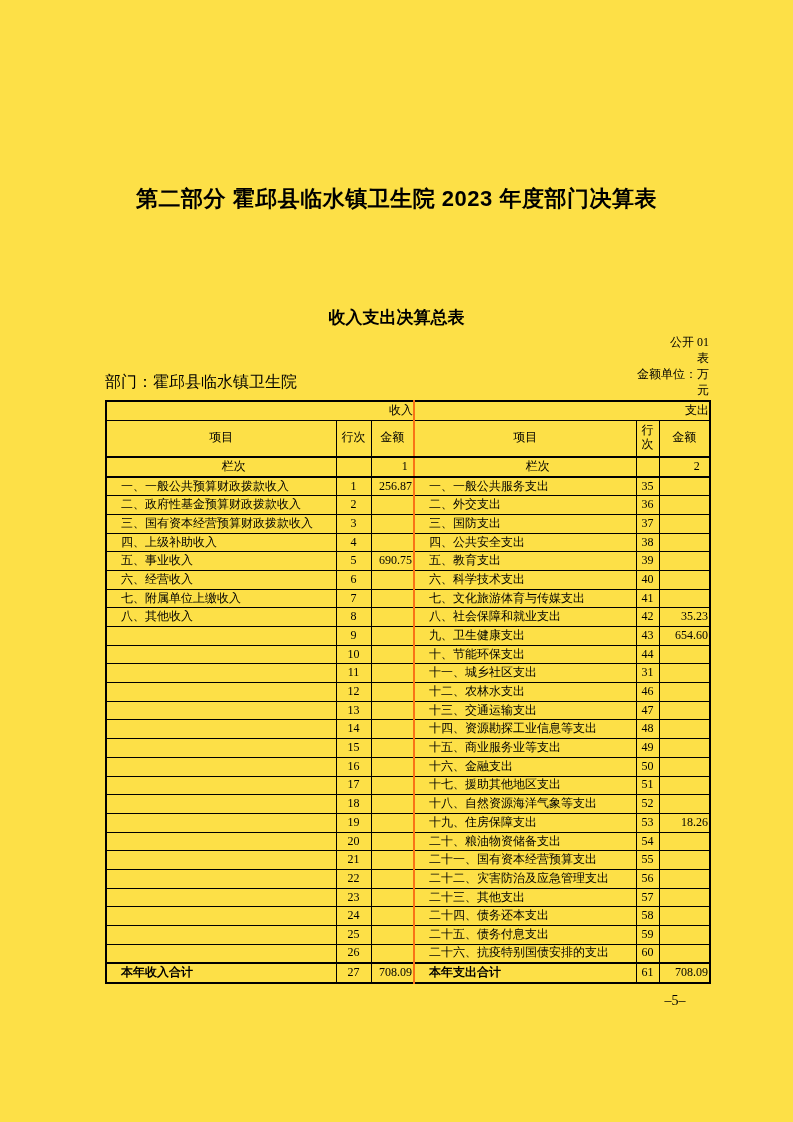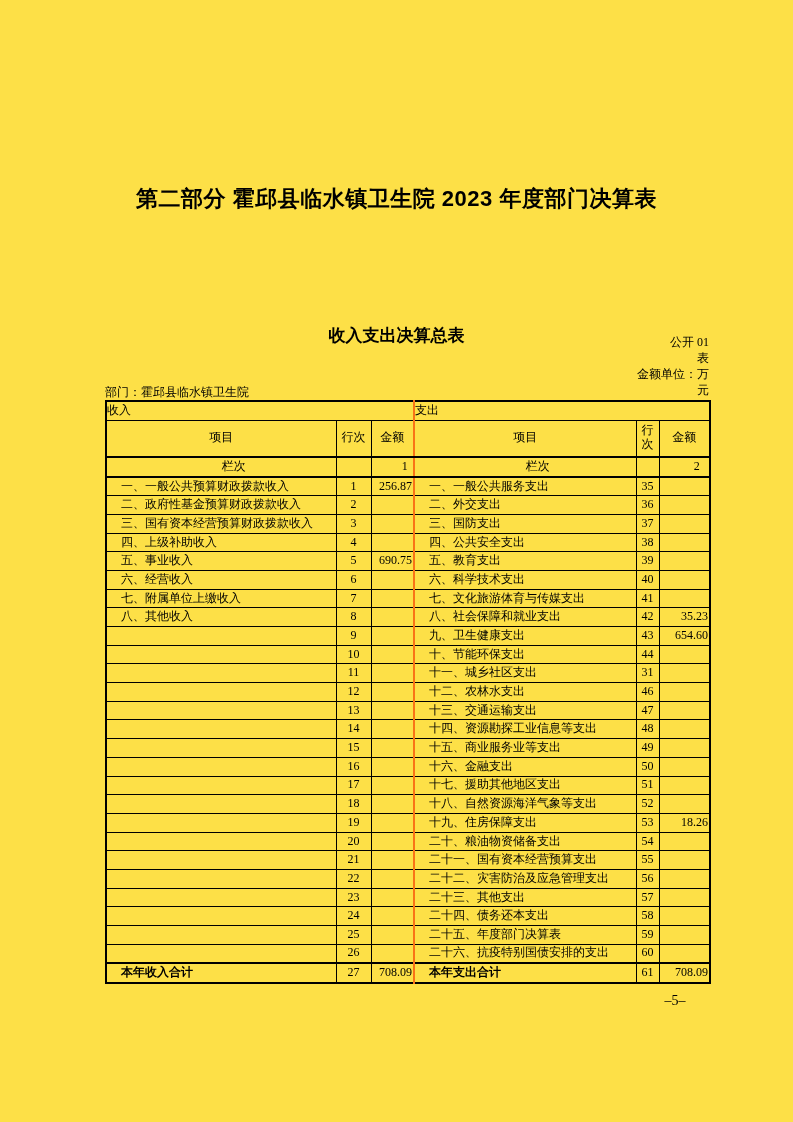--- a/index.html
+++ b/index.html
@@ -17,57 +17,57 @@
     position: absolute;
     top: 184px; left: 0; width: 793px;
     text-align: center;
     font-family: "Liberation Sans", "DejaVu Sans", sans-serif;
     font-size: 22px;
     font-weight: bold;
     letter-spacing: 0.5px;
   }
   .table-title {
     position: absolute;
-    top: 324px; left: 0; width: 793px;
+    top: 306px; left: 0; width: 793px;
     text-align: center;
     font-family: "Liberation Sans", "DejaVu Sans", sans-serif;
     font-size: 17px;
     font-weight: bold;
   }
   .meta-block {
     position: absolute;
     top: 334px;
     left: 629px;
     width: 80px;
     text-align: right;
     font-size: 12px;
     line-height: 16px;
   }
   .department-line {
     position: absolute;
-    top: 384px; left: 105px;
-    font-size: 12px;
+    top: 372px; left: 105px;
+    font-size: 16px;
   }
   table.fin-table {
     position: absolute;
     top: 400px; left: 105px;
     width: 604px;
     border-collapse: collapse;
     table-layout: fixed;
     border: 2px solid #000;
     font-size: 12px;
   }
   .fin-table th, .fin-table td {
     border: 1px solid #000;
     font-weight: normal;
     overflow: hidden;
     white-space: nowrap;
     line-height: 1.15;
   }
-  .fin-table thead tr.r-section th { height: 19px; text-align: left; }
+  .fin-table thead tr.r-section th { height: 19px; text-align: right; }
   .fin-table thead tr.r-cols th { height: 37px; text-align: center; }
   .fin-table thead tr.r-index td { height: 20px; text-align: center; border-bottom: 2px solid #000; padding-left: 25px; }
   .fin-table thead tr.r-cols th { border-bottom: 2px solid #000; }
   .fin-table tbody tr { height: 18.7px; }
   .fin-table tfoot td { height: 20px; border-top: 2px solid #000; }
   .fin-table .divider { border-left: 2px solid #f97316; }
   .fin-table td.item { text-align: left; padding-left: 14px; }
   .fin-table td.no { text-align: center; }
   .fin-table td.amt { text-align: right; padding-right: 1px; }
   .fin-table .wrap { white-space: normal; word-break: break-all; line-height: 1.15; }
@@ -319,21 +319,21 @@
           <td class="no">24</td>
           <td class="amt"></td>
           <td class="item divider">二十四、债务还本支出</td>
           <td class="no">58</td>
           <td class="amt"></td>
         </tr>
         <tr>
           <td class="item"></td>
           <td class="no">25</td>
           <td class="amt"></td>
-          <td class="item divider">二十五、年度部门决算表</td>
+          <td class="item divider">二十五、债务付息支出</td>
           <td class="no">59</td>
           <td class="amt"></td>
         </tr>
         <tr>
           <td class="item"></td>
           <td class="no">26</td>
           <td class="amt"></td>
           <td class="item divider">二十六、抗疫特别国债安排的支出</td>
           <td class="no">60</td>
           <td class="amt"></td>

